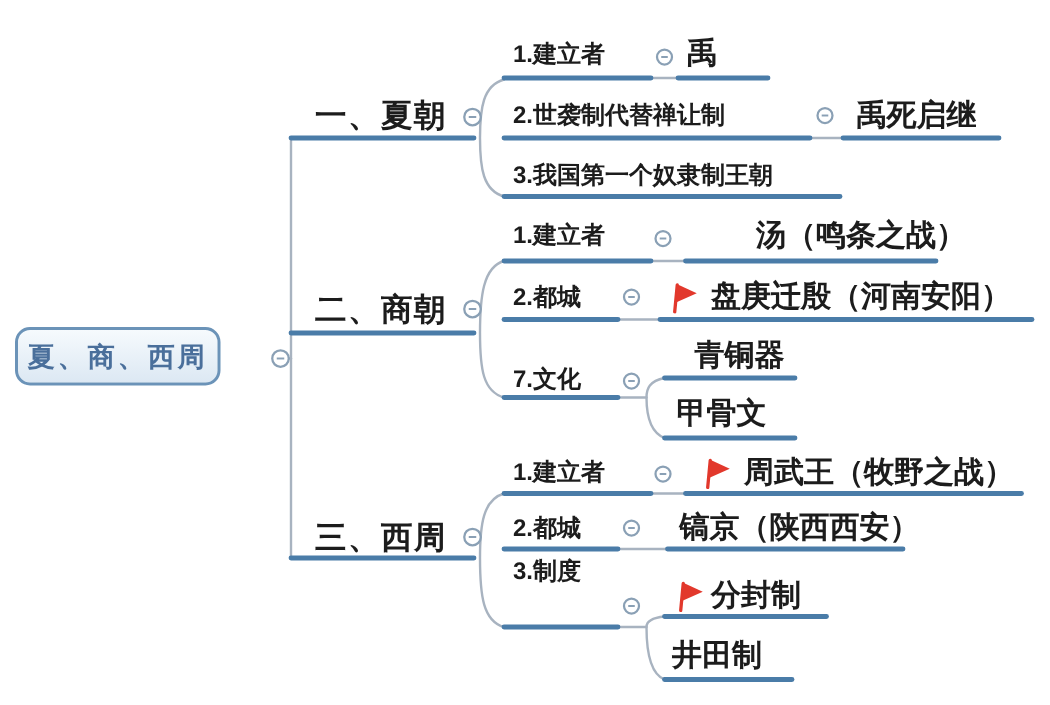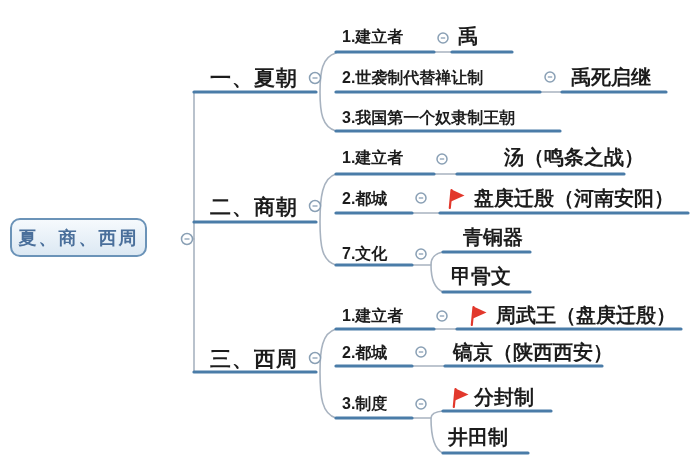--- a/index.html
+++ b/index.html
@@ -167,27 +167,27 @@
     <span>甲骨文</span>
   </div>
 
   <div class="lbl l1" style="left:210px;top:345px;">三、西周</div>
   <div class="lbl l2" style="left:342px;top:303px;">1.建立者</div>
   <div class="val" style="left:468px;top:303px;">
     <svg class="flag" viewBox="0 0 19 21">
       <path d="M5.5,2 L3.8,20" stroke="#e2382c" stroke-width="2.2" stroke-linecap="round" fill="none"></path>
       <path d="M5.5,1.5 L18.5,7.5 L5,13.5 Z" fill="#e2382c"></path>
     </svg>
-    <span>周武王（盘庚迁殷）</span>
+    <span>周武王（牧野之战）</span>
   </div>
   <div class="lbl l2" style="left:342px;top:340px;">2.都城</div>
   <div class="val" style="left:453px;top:340px;">
     <span>镐京（陕西西安）</span>
   </div>
-  <div class="lbl l2" style="left:342px;top:391px;">3.制度</div>
+  <div class="lbl l2" style="left:342px;top:369px;">3.制度</div>
   <div class="val" style="left:450px;top:385px;">
     <svg class="flag" style="margin-right:5px;" viewBox="0 0 19 21">
       <path d="M5.5,2 L3.8,20" stroke="#e2382c" stroke-width="2.2" stroke-linecap="round" fill="none"></path>
       <path d="M5.5,1.5 L18.5,7.5 L5,13.5 Z" fill="#e2382c"></path>
     </svg>
     <span>分封制</span>
   </div>
   <div class="val" style="left:448px;top:425px;">
     <span>井田制</span>
   </div>

